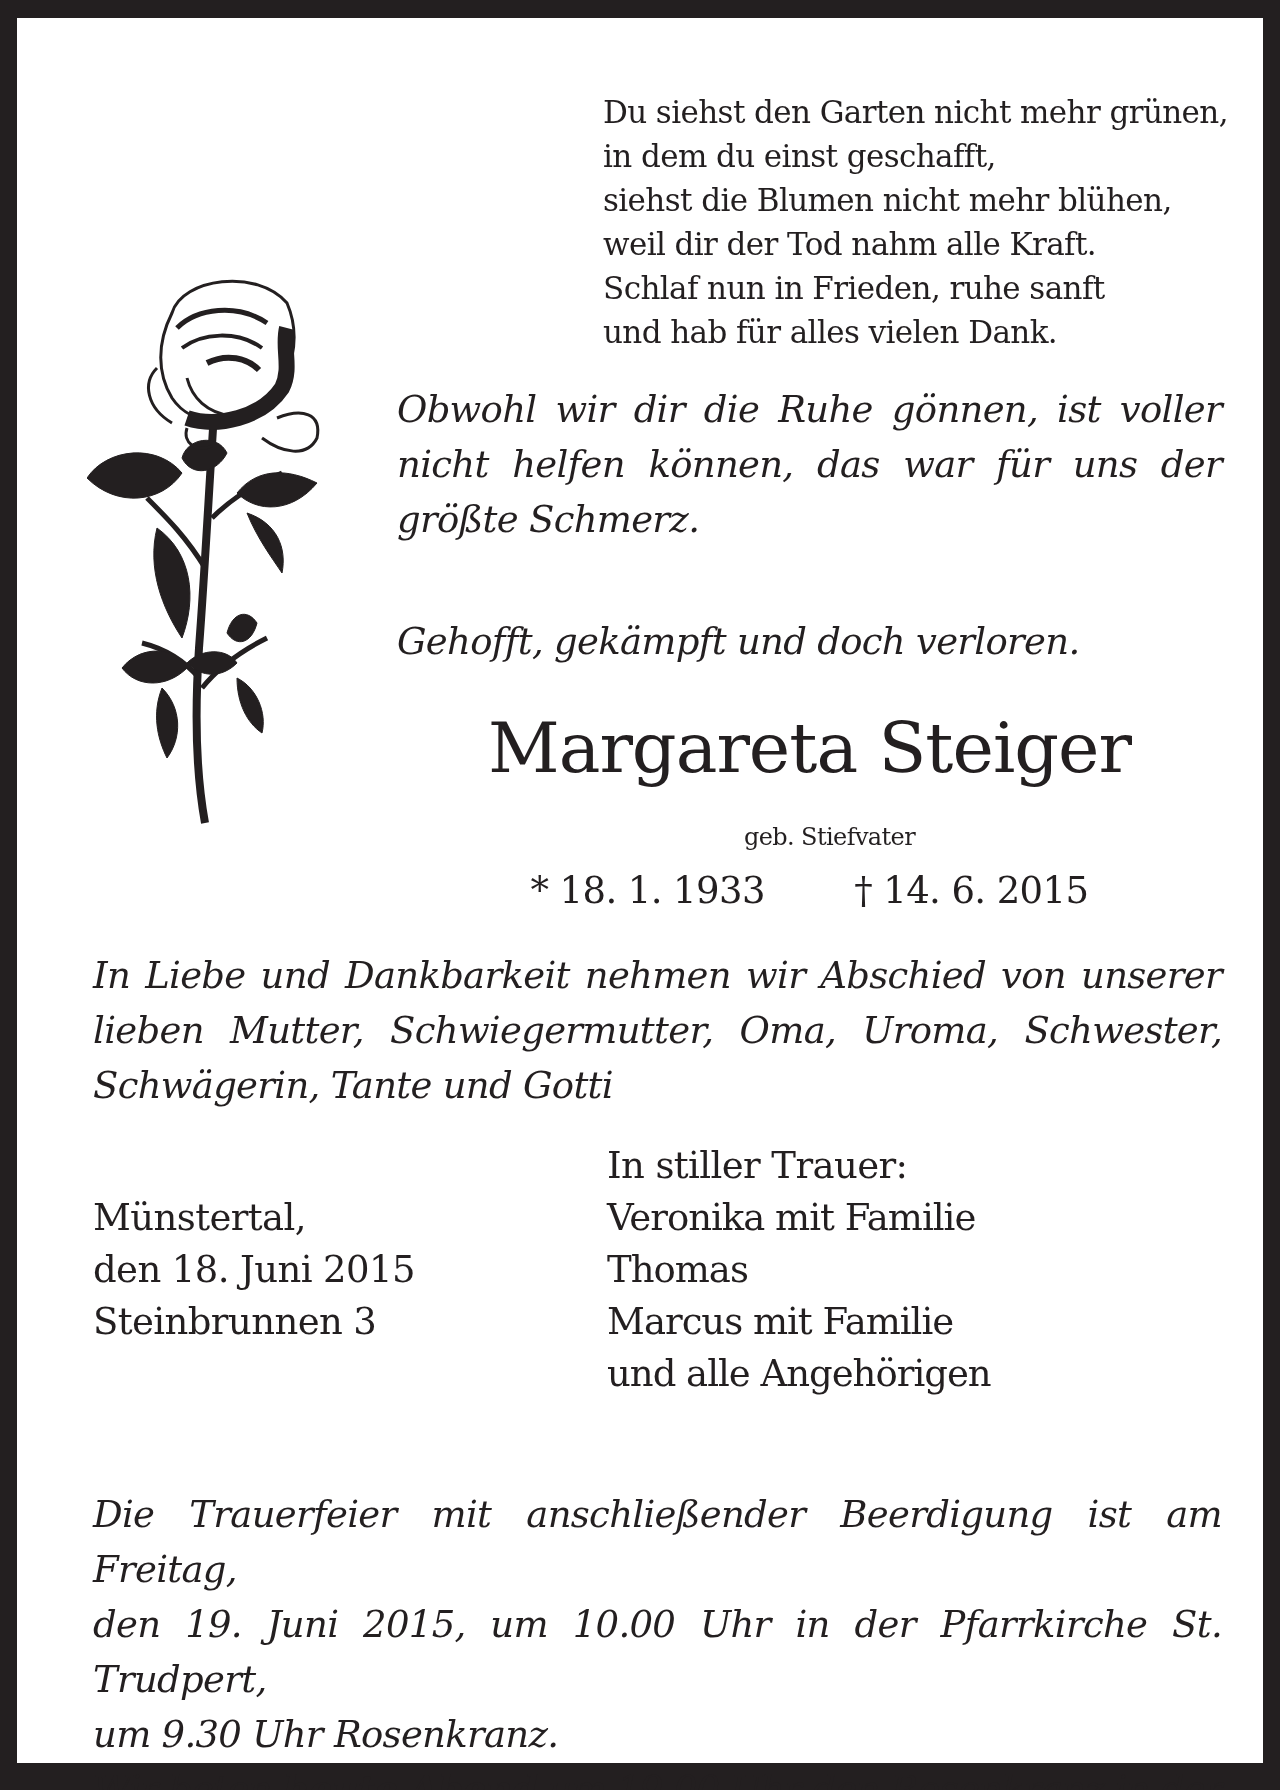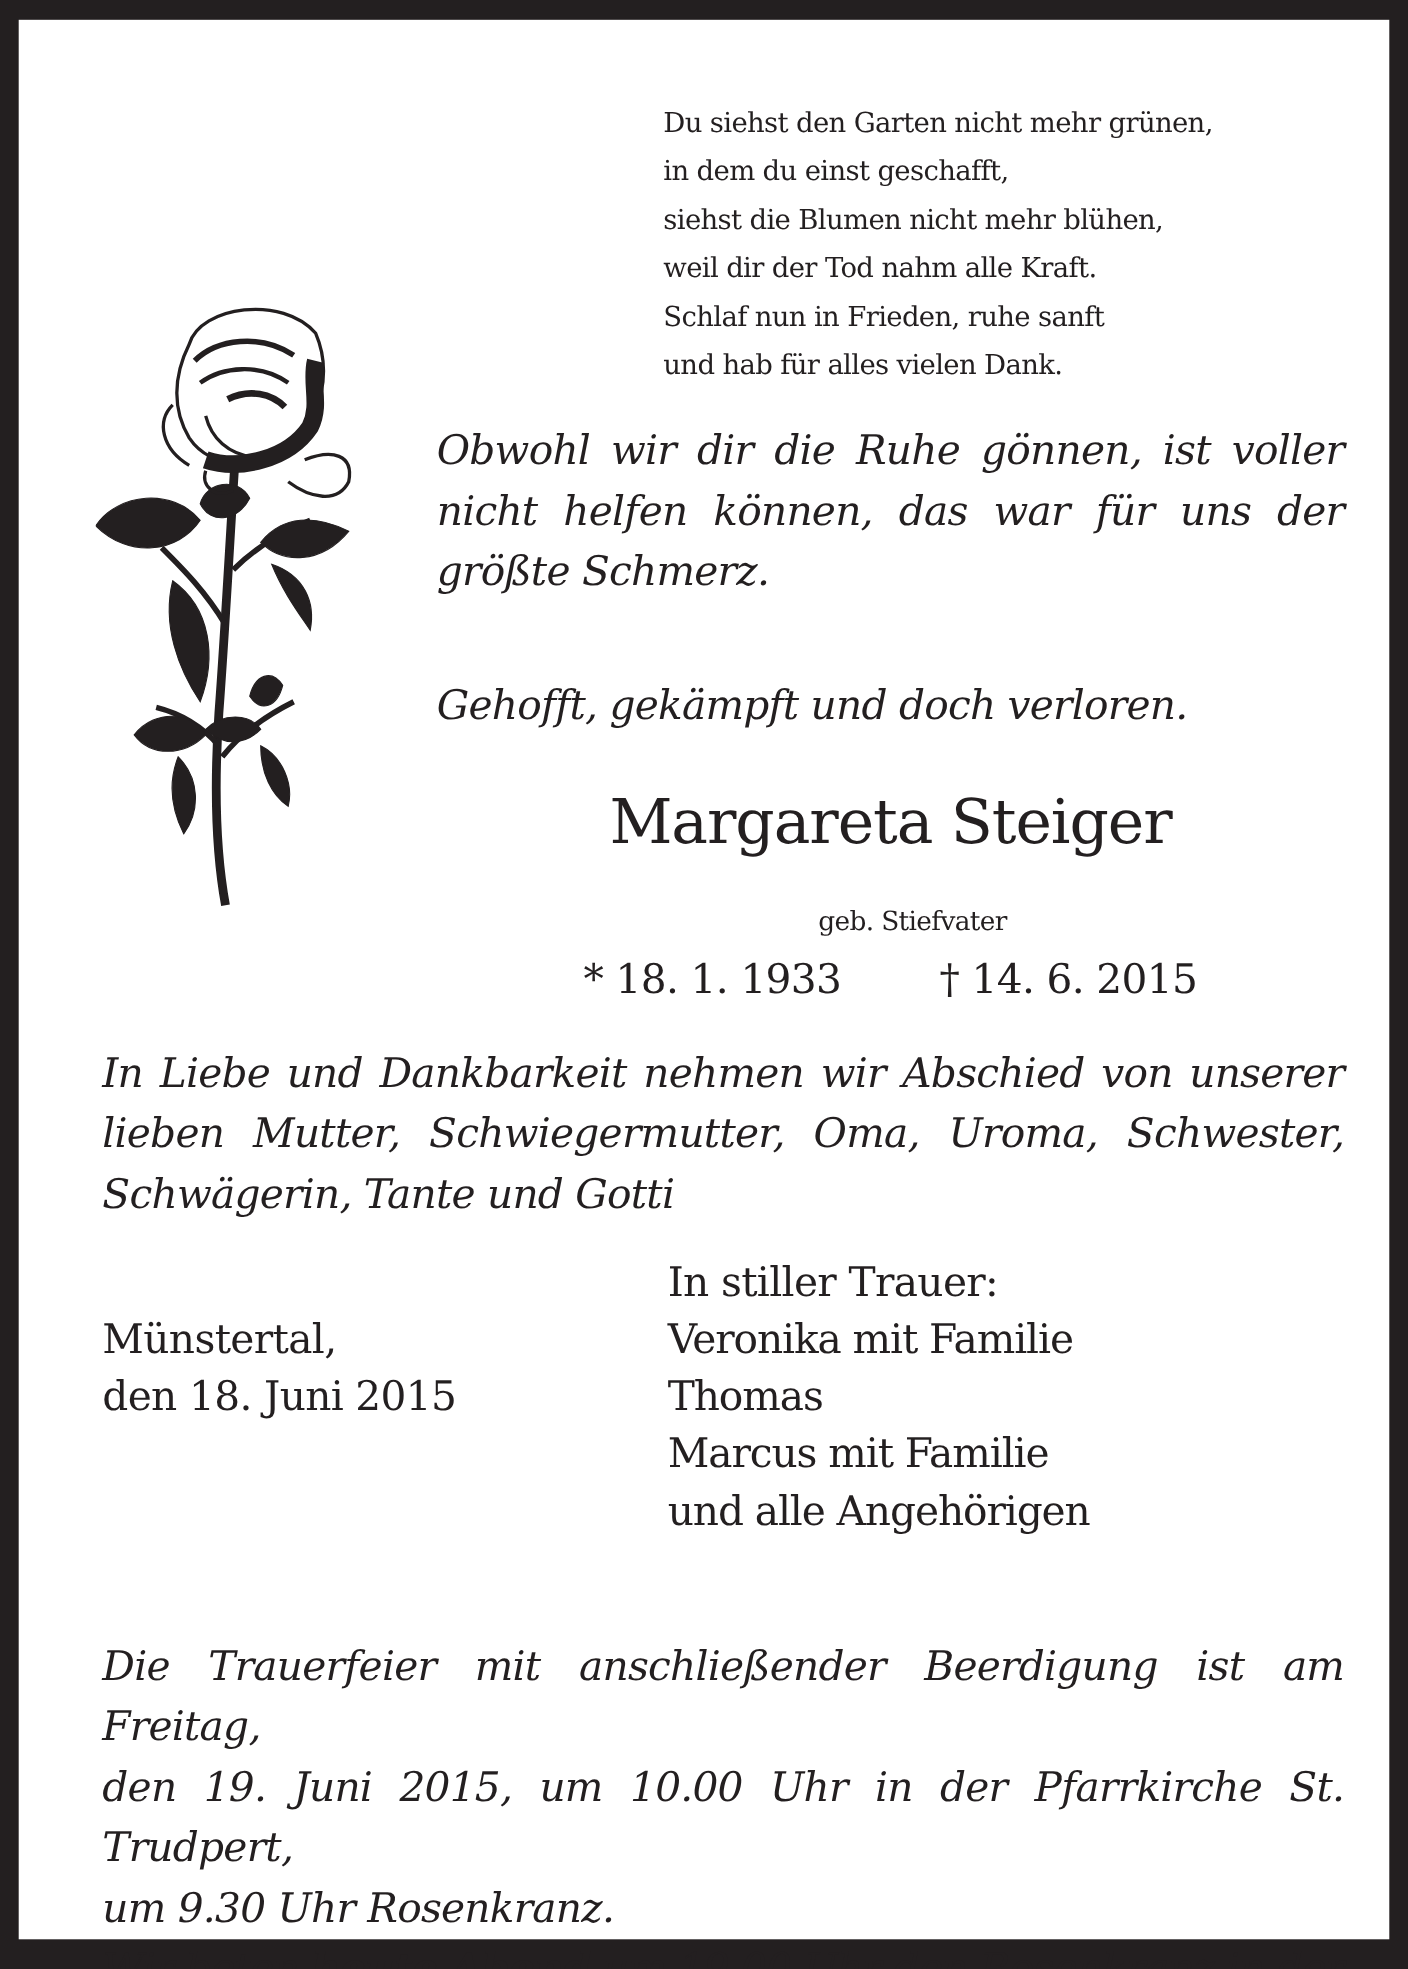--- a/index.html
+++ b/index.html
@@ -1,25 +1,25 @@
 <!DOCTYPE html>
 <html><head>
 <meta charset="utf-8">
 <style>
   html,body{margin:0;padding:0;}
   body{width:1280px;height:1790px;background:#231f20;position:relative;overflow:hidden;
        font-family:"DejaVu Serif","Liberation Serif",serif;color:#231f20;}
   .card{position:absolute;left:17px;top:18px;width:1246px;height:1745px;background:#fff;}
   .abs{position:absolute;}
-  .poem{left:586px;top:72px;font-size:25px;line-height:44px;letter-spacing:-0.6px;}
+  .poem{left:586px;top:72px;font-size:31px;line-height:44px;letter-spacing:-0.6px;}
   .poem div{white-space:nowrap;}
   .para{font-size:37px;line-height:55px;letter-spacing:-0.7px;text-align:justify;font-style:italic;}
   .p1{left:380px;top:364px;width:825px;}
   .p2{left:380px;top:596px;width:825px;}
-  .name{left:380px;top:680px;width:825px;text-align:center;font-size:56px;line-height:100px;letter-spacing:-1px;}
+  .name{left:380px;top:680px;width:825px;text-align:center;font-size:70px;line-height:100px;letter-spacing:-1px;}
   .nee{left:400px;top:796px;width:825px;text-align:center;font-size:24px;line-height:46px;letter-spacing:-0.6px;}
   .dates{left:380px;top:848px;width:825px;text-align:center;font-size:37px;line-height:50px;letter-spacing:-0.6px;white-space:pre;}
   .dates span{display:inline-block;}
   .farewell{left:76px;top:930px;width:1129px;}
   .farewell .ln{text-align:justify;text-align-last:justify;}
   .farewell .ln.last{text-align-last:left;}
   .place{left:76px;top:1174px;font-size:37px;line-height:52px;letter-spacing:-0.6px;}
   .mourners{left:590px;top:1122px;font-size:37px;line-height:52px;letter-spacing:-0.6px;}
   .mourners .b{font-weight:normal;letter-spacing:-1px;}
   .service{left:76px;top:1469px;width:1129px;}
@@ -90,20 +90,21 @@
 
   <div class="abs para farewell">
     <div class="ln">In Liebe und Dankbarkeit nehmen wir Abschied von unserer</div>
     <div class="ln">lieben Mutter, Schwiegermutter, Oma, Uroma, Schwester,</div>
     <div class="ln last">Schwägerin, Tante und Gotti</div>
   </div>
 
   <div class="abs place">
     <div>Münstertal,</div>
     <div>den 18. Juni 2015</div>
+    <div>Steinbrunnen 3</div>
   </div>
 
   <div class="abs mourners">
     <div>In stiller Trauer:</div>
     <div class="b">Veronika mit Familie</div>
     <div class="b">Thomas</div>
     <div class="b">Marcus mit Familie</div>
     <div class="b">und alle Angehörigen</div>
   </div>
 

